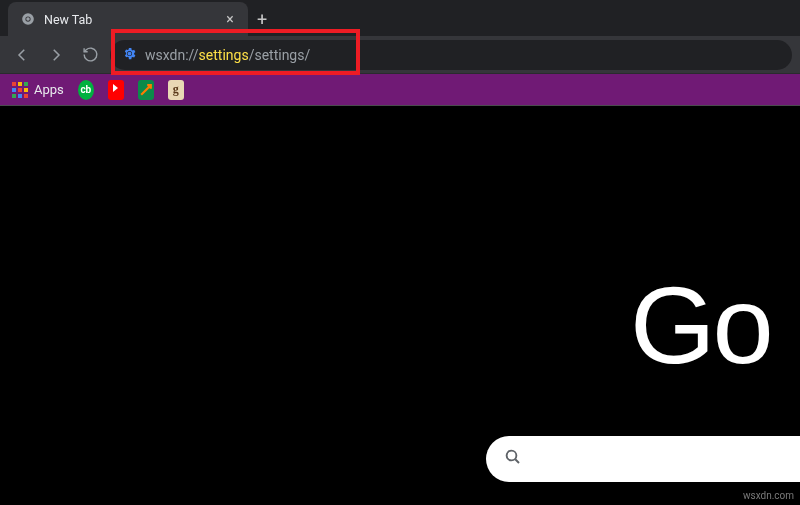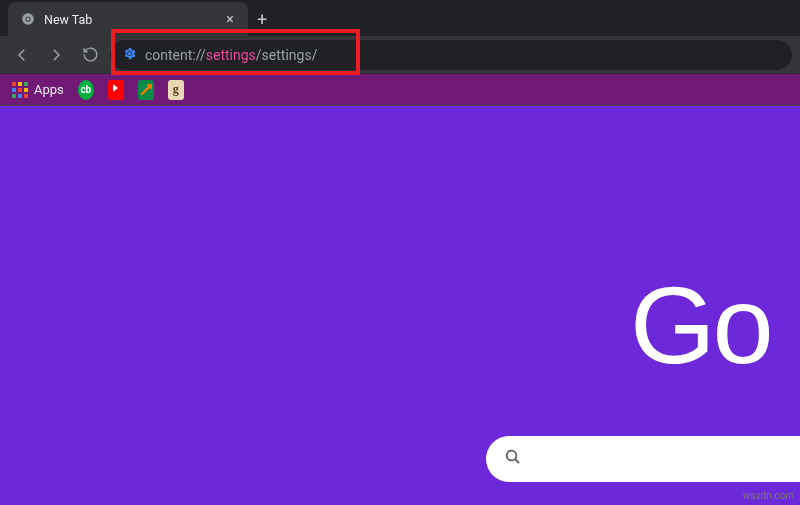--- a/index.html
+++ b/index.html
@@ -56,21 +56,21 @@
     background:#202124;
     height:30px;
     border-radius:15px;
     display:flex; align-items:center;
     padding:0 12px;
     gap:8px;
     color:#bdc1c6;
     font-size:14px;
   }
   .omnibox .url { color:#9aa0a6; }
-  .omnibox .url .emph { color:#ec4899;margin-top:32px; }
+  .omnibox .url .emph { color:#fde047;margin-top:32px; }
   .highlight-box {
     position:absolute;
     border:4px solid #ed1c24;
     pointer-events:none;
   }
   .bookmarks {
     height: 32px;
     background:#701a75;
     border-bottom: 1px solid #4b4c4f;
     display:flex; align-items:center;
@@ -78,21 +78,21 @@
     gap:14px;
     color:#e8eaed;
     font-size:13px;
   }
   .bm-item { display:flex; align-items:center; gap:6px; cursor:pointer;}
   .bm-icon { width:16px;height:20px;display:inline-flex;align-items:center;justify-content:center;border-radius:3px;}
   .content {
     position:relative;
     width:100%;
     height: calc(505px - 36px - 38px - 32px);
-    background:#6d28d9;
+    background:#000000;
   }
   .logo {
     position:absolute;
     right:0; top:155px;
     color:#fff;
     font-size:110px;
     font-weight:400;
     font-family: "Product Sans", Arial, sans-serif;
     letter-spacing:-3px;
     white-space:nowrap;
@@ -172,21 +172,21 @@
       </svg>
   </div>
   <div class="omnibox">
     <span>
       <svg width="15" height="15" viewBox="0 0 24 24">
           <circle cx="12" cy="12" r="3" fill="#4285f4"></circle>
           <path fill="#4285f4" d="M19.4 13a7.5 7.5 0 000-2l2-1.6-2-3.4-2.4 1a7.5 7.5 0 00-1.7-1L15 3h-4l-.3 2.5a7.5 7.5 0 00-1.7 1l-2.4-1-2 3.4L6.6 11a7.5 7.5 0 000 2l-2 1.6 2 3.4 2.4-1a7.5 7.5 0 001.7 1L11 21h4l.3-2.5a7.5 7.5 0 001.7-1l2.4 1 2-3.4zM12 16a4 4 0 110-8 4 4 0 010 8z"></path>
         </svg>
     </span>
     <span class="url">
-      <span>content://</span><span class="emph">settings</span><span>/settings/</span>
+      <span>wsxdn://</span><span class="emph">settings</span><span>/settings/</span>
     </span>
   </div>
 </div>
 
 <div class="bookmarks">
   <div class="bm-item">
     <span class="bm-icon">
       <span class="apps-grid">
           <span></span>
           <span></span>

